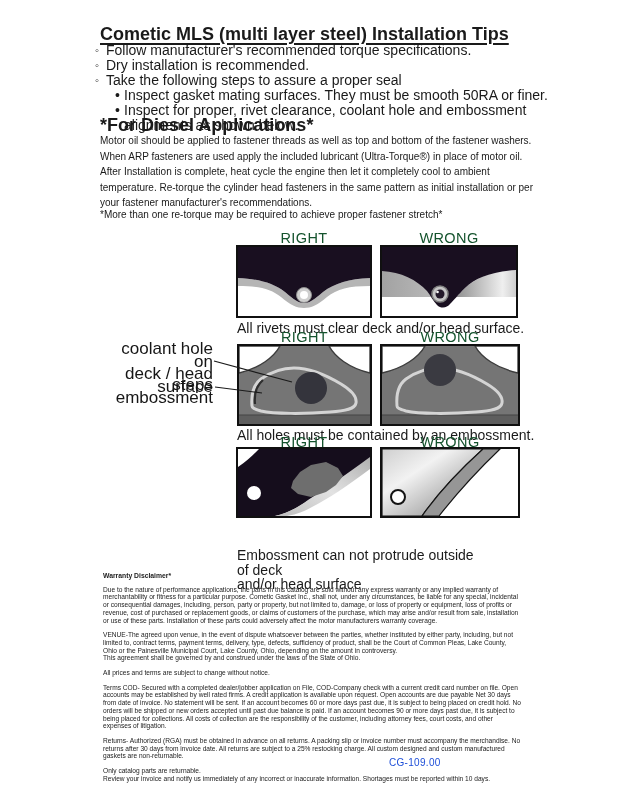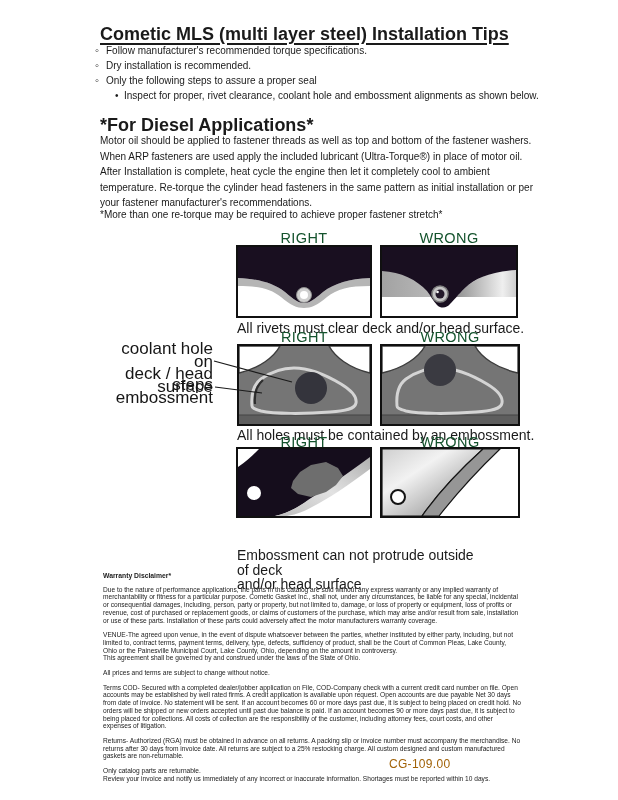--- a/index.html
+++ b/index.html
@@ -4,21 +4,21 @@
 <style>
   html,body{margin:0;padding:0;background:#ffffff;}
   body{width:618px;height:800px;position:relative;overflow:hidden;
        font-family:"Liberation Sans", sans-serif;color:#1a1a1a;}
   .abs{position:absolute;}
 
   .doc-title{left:100px;top:24px;font-size:18px;font-weight:bold;
              text-decoration:underline;text-decoration-thickness:2px;text-underline-offset:3px;}
 
   ul.tips{left:95px;top:43px;list-style:none;margin:0;padding:0;
-          font-size:10px;line-height:15px;width:470px;}
+          font-size:14px;line-height:15px;width:470px;}
   ul.tips > li{padding-left:11px;position:relative;}
   ul.tips > li::before{content:"\25E6";position:absolute;left:0;top:0;font-size:11px;}
   ul.subtips{list-style:none;margin:0;padding:0 0 0 20px;}
   ul.subtips > li{padding-left:9px;position:relative;}
   ul.subtips > li::before{content:"\2022";position:absolute;left:0;top:0;}
 
   .diesel-heading{left:100px;top:115px;font-size:18px;font-weight:bold;}
   .para{left:100px;width:436px;font-size:10px;line-height:15.5px;}
   .p1{top:133px;} .p2{top:164px;} .note{top:207px;}
 
@@ -26,32 +26,33 @@
   .panel{border:2px solid #101010;box-sizing:border-box;background:#fff;}
   .panel svg{display:block;}
   .caption{font-size:14px;line-height:14.5px;white-space:pre-line;}
 
   .callout{font-size:17px;line-height:12.5px;text-align:right;white-space:pre-line;color:#161616;}
 
   .legal{left:103px;top:572px;width:418px;font-size:6.6px;line-height:7.7px;color:#222;}
   .legal h4{margin:0 0 6px 0;font-size:6.8px;}
   .legal p{margin:0 0 7px 0;white-space:pre-line;}
 
-  .page-number{left:389px;top:757px;font-size:12px;letter-spacing:.3px;color:#a16207;}
+  .page-number{left:389px;top:757px;font-size:10px;letter-spacing:.3px;color:#1d4ed8;}
 </style>
 </head>
 <body>
 
 <div class="abs doc-title">Cometic MLS (multi layer steel) Installation Tips</div>
 
 <ul class="abs tips">
   <li>Follow manufacturer's recommended torque specifications.</li>
   <li>Dry installation is recommended.</li>
-  <li>Only the following steps to assure a proper seal</li>
+  <li>Take the following steps to assure a proper seal</li>
   <ul class="subtips">
+    <li>Inspect gasket mating surfaces.  They must be smooth 50RA or finer.</li>
     <li>Inspect for proper, rivet clearance, coolant hole and embossment alignments as shown below.</li>
   </ul>
 </ul>
 
 <div class="abs diesel-heading">*For Diesel Applications*</div>
 <div class="abs para p1">Motor oil should be applied to fastener threads as well as top and bottom of the fastener washers. When ARP fasteners are used apply the included lubricant (Ultra-Torque®) in place of motor oil.</div>
 <div class="abs para p2">After Installation is complete, heat cycle the engine then let it completely cool to ambient temperature. Re-torque the cylinder head fasteners in the same pattern as initial installation or per your fastener manufacturer's recommendations.</div>
 <div class="abs para note">*More than one re-torque may be required to achieve proper fastener stretch*</div>
 
 <div class="abs rw-label" style="left:236px;top:230px;width:136px;">RIGHT</div>

